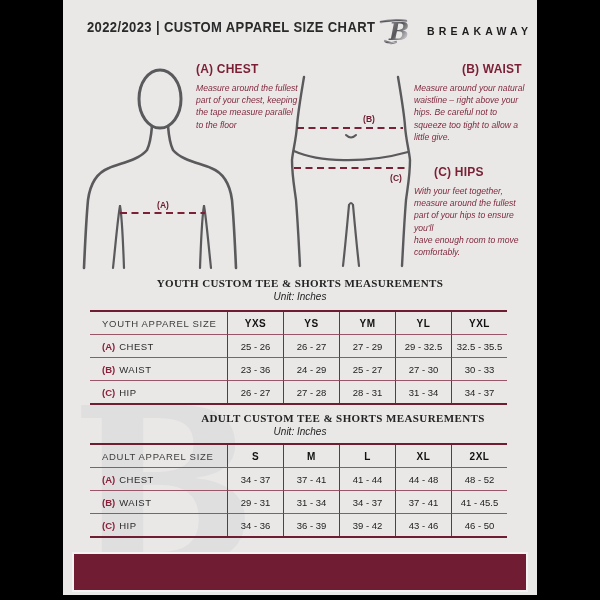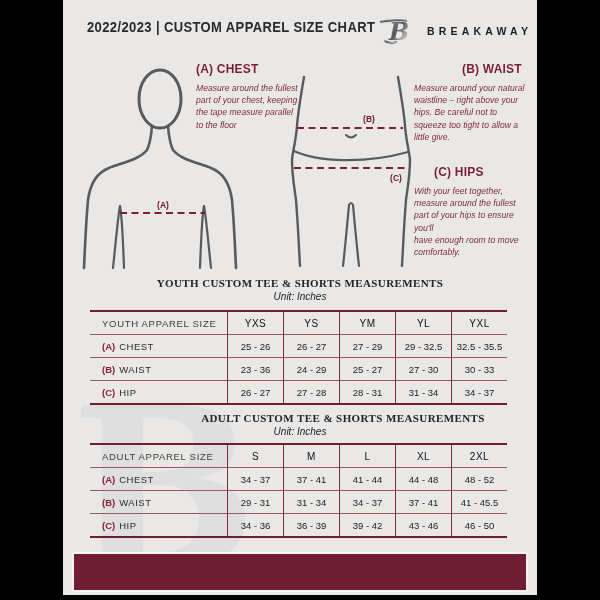--- a/index.html
+++ b/index.html
@@ -50,21 +50,21 @@
   .size-table{
     position:absolute;left:27px;width:417px;z-index:2;
     display:grid;grid-template-columns:137px 56px 56px 56px 56px 56px;
     border-top:2px solid #6f1d32;border-bottom:2px solid #6f1d32;
   }
   .size-table .cell{
     height:22px;display:flex;align-items:center;justify-content:center;
     font-size:9.5px;color:#1c1c1c;
   }
   .size-table .lab{justify-content:flex-start;padding-left:12px;}
-  .size-table .colhead{font-weight:normal;font-size:10px;letter-spacing:.5px;color:#111;}
+  .size-table .colhead{font-weight:bold;font-size:10px;letter-spacing:.5px;color:#111;}
   .size-table .firsthead{font-size:9.5px;letter-spacing:.7px;color:#3c3c3c;}
   .size-table .vline{border-left:1.5px solid #7d2a42;}
   .size-table .rtop{border-top:1.2px solid #9a5568;}
   .prefix{color:#8a1f38;font-weight:bold;margin-right:4px;}
   .rowlab{color:#2b2b2b;letter-spacing:.5px;}
   
   .watermark{
     position:absolute;left:8px;top:378px;z-index:0;
     font-size:220px;font-weight:bold;color:#e0dfe0;line-height:1;
     font-family:"DejaVu Serif", serif;

